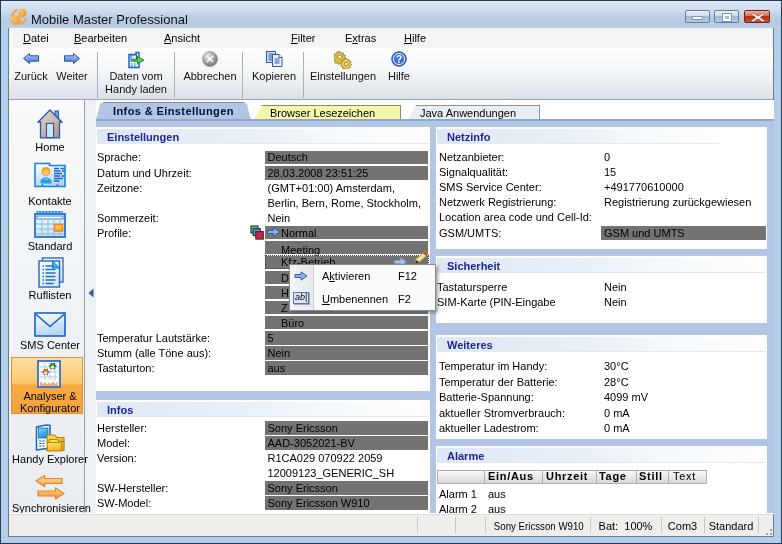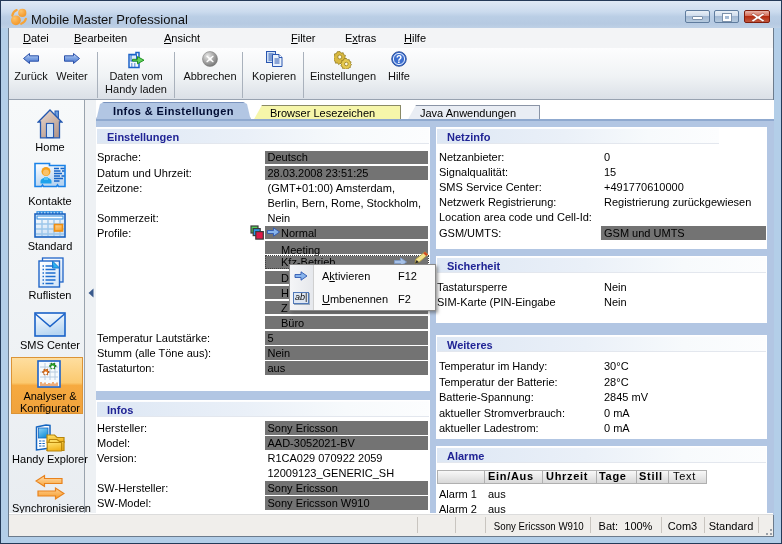--- a/index.html
+++ b/index.html
@@ -400,21 +400,21 @@
       <span>Weiteres</span>
     </div>
 </div>
 <div class="lbl" style="left:439px;top:360px">Temperatur im Handy:</div>
 <div class="lbl" style="left:439px;top:375.5px">Temperatur der Batterie:</div>
 <div class="lbl" style="left:439px;top:391px">Batterie-Spannung:</div>
 <div class="lbl" style="left:439px;top:406.5px">aktueller Stromverbrauch:</div>
 <div class="lbl" style="left:439px;top:422px">aktueller Ladestrom:</div>
 <div class="lbl" style="left:604px;top:360px">30°C</div>
 <div class="lbl" style="left:604px;top:375.5px">28°C</div>
-<div class="lbl" style="left:604px;top:391px">2845 mV</div>
+<div class="lbl" style="left:604px;top:391px">4099 mV</div>
 <div class="lbl" style="left:604px;top:406.5px">0 mA</div>
 <div class="lbl" style="left:604px;top:422px">0 mA</div>
 
 <div class="panel" style="left:436px;top:446px;width:331px;height:69px;">
   <div class="phead" style="width:329px;">
       <span>Alarme</span>
     </div>
 </div>
 <div class="abs" style="left:437px;top:470px;width:270px;height:14px;background:linear-gradient(#f8f8f8,#d8d8d8);border:1px solid #b0b0b0;"></div>
 <div class="abs" style="left:484px;top:470px;width:1px;height:14px;background:#b0b0b0;"></div>

